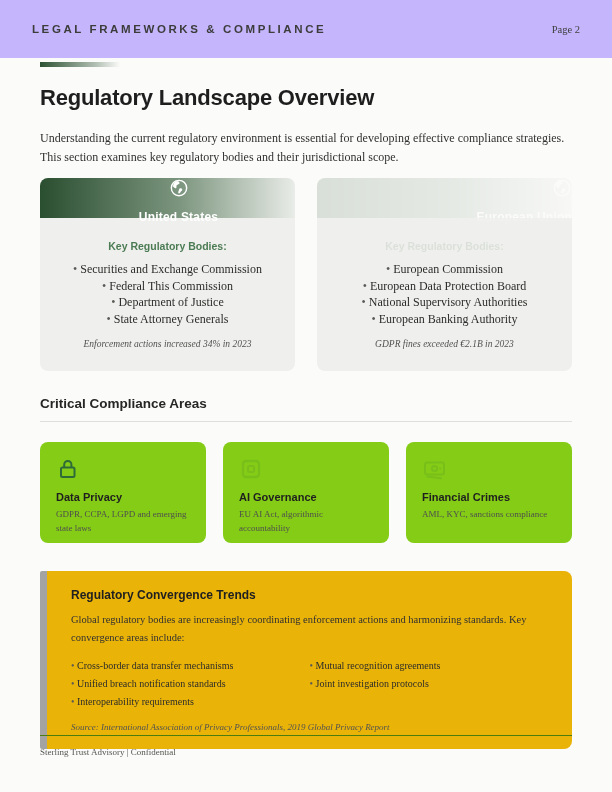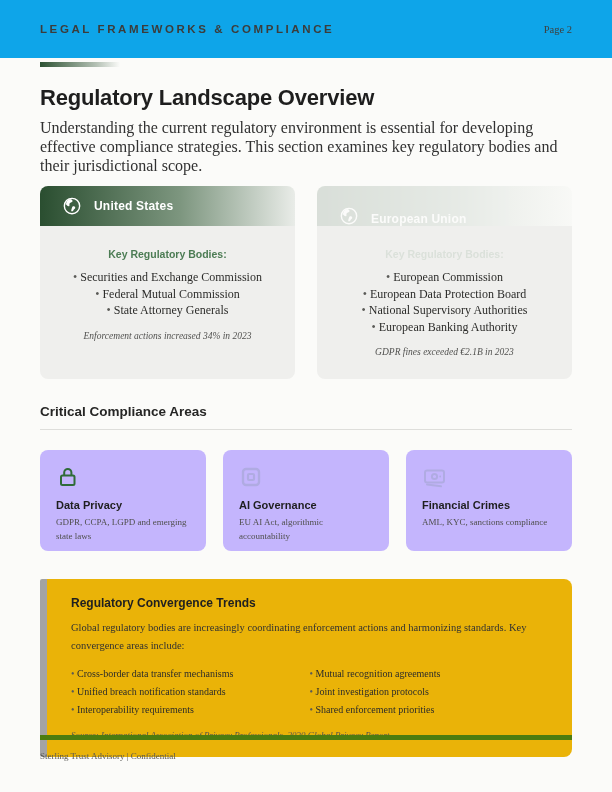--- a/index.html
+++ b/index.html
@@ -6,51 +6,52 @@
   html,body { width:612px; height:792px; }
   body {
     position:relative;
     background:#fbfbf9;
     font-family:"Liberation Serif", serif;
     color:#313131;
     overflow:hidden;
   }
   
   .topband {
-    height:58px; background:#0ea5e9;
+    height:58px; background:#c4b5fd;
     display:flex; align-items:center; justify-content:space-between;
-    padding:0 40px;
+    padding:0 32px;
   }
   .topband .doc-title {
     font-family:"Liberation Sans", sans-serif;
     font-size:11.5px; font-weight:700; letter-spacing:2.6px;
     color:#3c3c3a;
   }
   .topband .page-num { font-size:10.5px; color:#3f3f3d; }
   .accent-bar {
     margin:4px 0 0 40px; width:80px; height:5px;
     background:linear-gradient(90deg,#2d5233 0%, rgba(45,82,51,0.35) 70%, rgba(45,82,51,0) 100%);
   }
   
   .h1 {
     margin:18px 40px 0;
     font-family:"Liberation Sans", sans-serif;
     font-size:22px; font-weight:700; color:#1e1e1e; letter-spacing:-0.2px;
   }
   .intro {
-    margin:7px 40px 0; width:532px;
-    font-size:16px; line-height:19px; color:#313131;
+    margin:18px 40px 0; width:532px;
+    font-size:12px; line-height:19px; color:#313131;
   }
   
   .jur-row { display:flex; gap:22px; margin:11px 40px 0; }
   .jur-card { flex:1; border-radius:8px; overflow:hidden; }
   .jur-header {
     height:40px; display:flex; align-items:center; gap:12px;
     padding-left:22px;
     background:linear-gradient(90deg,#2a4e30 0%, #7d967f 55%, #e9ece8 100%);
+    flex-direction:column;
   }
   .jur-header .jur-name {
     font-family:"Liberation Sans", sans-serif;
     font-size:12px; font-weight:700; color:#ffffff; letter-spacing:0.2px;
   }
   .jur-body { background:#efefed; height:153px; padding:22px 22px 0;text-align:center; }
   .list-label {
     font-family:"Liberation Sans", sans-serif;
     font-size:10.5px; font-weight:700; color:#4c7c54; margin-bottom:9px;
   }
@@ -61,21 +62,21 @@
   .jur-card.faded .list-label { opacity:0.12; }
   
   .section-h {
     margin:25px 40px 0;
     font-family:"Liberation Sans", sans-serif;
     font-size:13.5px; font-weight:700; color:#262625;
   }
   .rule { margin:10px 40px 0; border-top:1px solid #deded b; border-top:1px solid #dededb; }
   .area-row { display:flex; gap:17px; margin:20px 40px 0; }
   .area-card {
-    flex:1; background:#c4b5fd; border-radius:8px;
+    flex:1; background:#84cc16; border-radius:8px;
     padding:15px 16px; height:101px;
   }
   .area-icon { height:24px; margin-bottom:10px; }
   .area-icon.faded-icon { opacity:0.13; }
   .area-title {
     font-family:"Liberation Sans", sans-serif;
     font-size:11px; font-weight:700; color:#1f1f1f; margin-bottom:5px;
   }
   .area-desc { font-size:9px; line-height:13.5px; color:#4f4f4d; }
   
@@ -90,21 +91,21 @@
     font-family:"Liberation Sans", sans-serif;
     font-size:12px; font-weight:700; color:#202020; margin-bottom:9px;
   }
   .trends-body { font-size:10.5px; line-height:18px; color:#313131; width:460px; }
   .trends-cols { display:flex; margin-top:10px; }
   .trends-col { flex:1; }
   .trend-item { font-size:10px; line-height:18px; color:#2c2c2a; }
   .trend-item::before { content:"• "; color:#5a5a57; }
   .trends-source { margin-top:11px; font-style:italic; font-size:9px; color:#53534f; }
   
-  .footer { position:absolute; left:40px; right:40px; top:735px; border-top:5px solid #4d7c0f;font-family:Liberation Serif, serif; }
+  .footer { position:absolute; left:40px; right:40px; top:735px; border-top:1px solid #4d7c0f;font-family:Liberation Serif, serif; }
   .footer-text { margin-top:11px; font-size:9px; color:#55555   2; color:#555552; }
   svg { display:block; }
 </style>
 </head>
 <body>
 
 <div class="topband">
   <div class="doc-title">LEGAL FRAMEWORKS &amp; COMPLIANCE</div>
   <div class="page-num">Page 2</div>
 </div>
@@ -122,21 +123,22 @@
           <circle cx="12" cy="12" r="9.2" fill="none" stroke="#ffffff" stroke-width="1.7"></circle>
           <path fill="#ffffff" d="M9.5 3.6c2 .4 3.4 1.4 3.1 2.8-.3 1.4-2.3 1.2-3.3 2.4-1 1.2.3 2.6-.7 3.4-1 .8-2.6-.6-3.9-2.2.3-3 2.2-5.5 4.8-6.4z"></path>
           <path fill="#ffffff" d="M13.4 12.2c1.4-.2 2.6.6 2.5 2-.1 1.4-1.7 1.6-2.2 3-.4 1.2-1.4 1.8-2.2 1.2-.8-.6-.3-2 .1-3.2.4-1.4.6-2.8 1.8-3z"></path>
         </svg>
       </span>
       <span class="jur-name">United States</span>
     </div>
     <div class="jur-body">
       <div class="list-label">Key Regulatory Bodies:</div>
       <div class="jur-item">Securities and Exchange Commission</div>
-      <div class="jur-item">Federal Mutual Commission</div>
+      <div class="jur-item">Federal This Commission</div>
+      <div class="jur-item">Department of Justice</div>
       <div class="jur-item">State Attorney Generals</div>
       <div class="jur-note">Enforcement actions increased 34% in 2023</div>
     </div>
   </div>
 
   <div class="jur-card faded">
     <div class="jur-header">
       <span>
         <svg width="20" height="20" viewBox="0 0 24 24">
           <circle cx="12" cy="12" r="9.2" fill="none" stroke="#ffffff" stroke-width="1.7"></circle>
@@ -205,21 +207,20 @@
   <div class="trends-body">Global regulatory bodies are increasingly coordinating enforcement actions and harmonizing standards. Key convergence areas include:</div>
   <div class="trends-cols">
     <div class="trends-col">
       <div class="trend-item">Cross-border data transfer mechanisms</div>
       <div class="trend-item">Unified breach notification standards</div>
       <div class="trend-item">Interoperability requirements</div>
     </div>
     <div class="trends-col">
       <div class="trend-item">Mutual recognition agreements</div>
       <div class="trend-item">Joint investigation protocols</div>
-      <div class="trend-item">Shared enforcement priorities</div>
-    </div>
-  </div>
-  <div class="trends-source">Source: International Association of Privacy Professionals, 2030 Global Privacy Report</div>
+    </div>
+  </div>
+  <div class="trends-source">Source: International Association of Privacy Professionals, 2019 Global Privacy Report</div>
 </div>
 
 <div class="footer">
   <div class="footer-text">Sterling Trust Advisory | Confidential</div>
 </div>
 
 </body></html>

